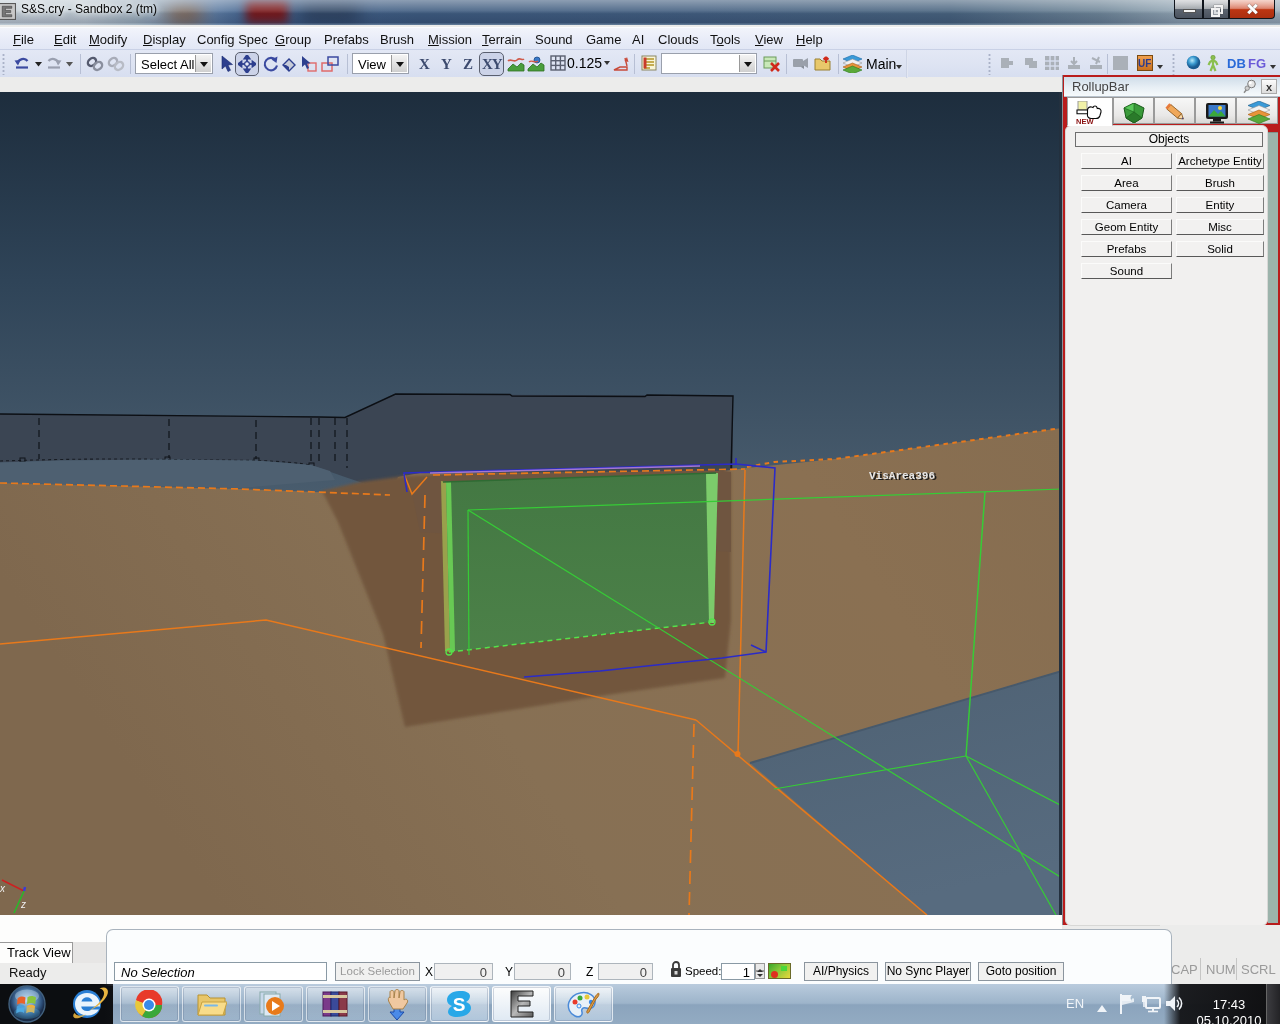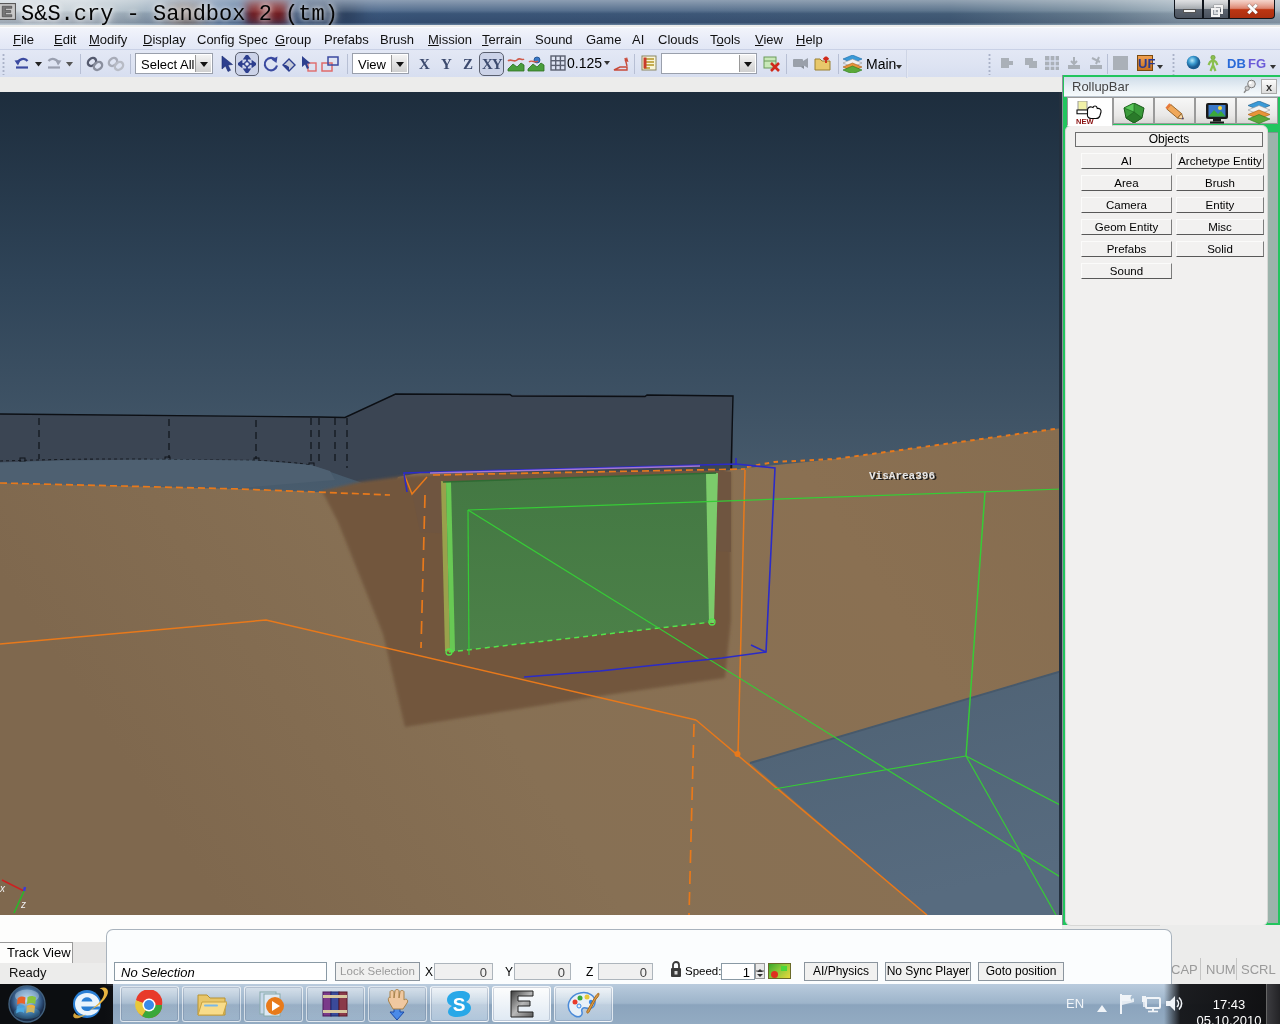--- a/index.html
+++ b/index.html
@@ -10,21 +10,21 @@
 
   
   #titlebar { left:0; top:0; width:1280px; height:25px;
     background:linear-gradient(90deg,#c9d3da 0px,#c2cdd5 85px,#a5b6c2 135px,#5e7da3 215px,#42628c 250px,#3f5c80 420px,#435f80 700px,#49647f 950px,#6f8698 1100px,#93a6b4 1180px,#9fb0bc 1280px); overflow:hidden; }
   #titlebar .sheen { left:0; top:0; width:1280px; height:25px;
     background:linear-gradient(180deg,rgba(255,255,255,.4) 0%,rgba(255,255,255,.12) 42%,rgba(10,20,45,.10) 55%,rgba(10,20,50,.22) 90%,rgba(180,200,215,.35) 100%); }
   #titlebar .blob2 { left:246px; top:0px; width:42px; height:24px; background:#7a1a1c; filter:blur(5px); }
   #titlebar .blob1 { left:168px; top:6px; width:34px; height:19px; background:#8a5a34; filter:blur(9px); opacity:.8; }
   #titlebar .blob3 { left:300px; top:2px; width:60px; height:22px; background:#28374e; filter:blur(9px); opacity:.7; }
   #titleicon { left:-2px; top:3px; width:18px; height:17px; }
-  #titletext { left:21px; top:2px; font-size:22px; color:#050505; text-shadow:0 0 5px rgba(255,255,255,.9), 0 0 9px rgba(255,255,255,.7), 0 0 12px rgba(255,255,255,.5);font-family:Liberation Mono, monospace; }
+  #titletext { left:21px; top:2px; font-size:12px; color:#050505; text-shadow:0 0 5px rgba(255,255,255,.9), 0 0 9px rgba(255,255,255,.7), 0 0 12px rgba(255,255,255,.5); }
   
   #winbtns { left:1174px; top:0; width:101px; height:19px; }
   .wbtn { position:absolute; top:0; height:19px; border:1px solid #10151c; border-top:none; }
   .wbtn .shine { position:absolute; left:0; top:0; right:0; height:9px; background:linear-gradient(180deg,rgba(255,255,255,.55),rgba(255,255,255,.18)); }
   #btnmin  { left:0; width:29px; background:linear-gradient(180deg,#b8bcc0 0%,#8f959b 49%,#5d6570 51%,#4a525e 100%); border-bottom-left-radius:4px; }
   #btnmax  { left:29px; width:26px; background:linear-gradient(180deg,#b8bcc0 0%,#8f959b 49%,#5d6570 51%,#4a525e 100%); }
   #btnclose{ left:55px; width:46px; background:linear-gradient(180deg,#e8a08c 0%,#d4654a 45%,#bc3512 55%,#aa2f10 100%); border-bottom-right-radius:4px; }
   #btnmin .glyph { position:absolute; left:8px; top:9px; width:13px; height:4px; background:#f4f4f4; border:1px solid #555; }
   #btnclose .glyph { position:absolute; left:16px; top:4px; width:12px; height:10px; }
   #btnclose .glyph:before, #btnclose .glyph:after { content:""; position:absolute; left:5px; top:-1px; width:3px; height:12px; background:#fff; box-shadow:0 0 1px #444; }
@@ -54,21 +54,21 @@
 
   
   #vphead { left:0; top:75px; width:1062px; height:17px; background:#f4f4f3; border-bottom:1px solid #d8d8d8; }
   #vphead .cap { position:absolute; left:3px; top:1px; font-size:13px; color:#000; }
   #pos-ind { position:absolute; left:483px; top:0px; height:17px; background:#fff; font-size:13px; color:#000; }
 
   
   #viewport { left:0; top:92px; width:1062px; height:823px; }
 
   
-  #rollup { left:1062px; top:75px; width:218px; height:850px; background:#22c55e; border-left:1px solid #8a9097; }
+  #rollup { left:1062px; top:75px; width:218px; height:850px; background:#b91c1c; border-left:1px solid #8a9097; }
   #rollup-title { position:absolute; left:1px; top:2px; width:216px; height:20px;
      background:linear-gradient(180deg,#cfdde9 0%,#e8eff5 55%,#f6fafc 100%); border-bottom:1px solid #b8c2cc;}
   #rollup-title .t { position:absolute; left:8px; top:2px; font-size:13px; color:#444; }
   #rb-close { position:absolute; right:3px; top:2px; width:16px; height:15px; background:linear-gradient(180deg,#fcfcfc,#dcdcdc); border:1px solid #aaa; color:#333; font-size:11px; font-weight:bold; text-align:center; line-height:14px; }
   #rb-pin { position:absolute; right:23px; top:2px; width:16px; height:16px; }
   .rtab { position:absolute; top:22px; height:27px; background:linear-gradient(180deg,#f7f7f7 0%,#e9e8e7 70%,#d8d7d5 100%); border:1px solid #9a9a9a; border-bottom:1px solid #9a9a9a; }
   .rtab.sel { background:#fff; border-bottom:1px solid #fff; height:29px; z-index:3; }
   #rollup-body { position:absolute; left:2px; top:50px; width:203px; height:801px; background:#f1f0ef; border:1px solid #d8d8d6; border-radius:6px; }
   .objhdr { position:absolute; left:9px; top:6px; width:188px; height:15px; background:#f3f2f1; border:1px solid #6e6e6e; text-align:center; font-size:12px; color:#000; line-height:13px; }
   .obtn { position:absolute; height:16px; background:#f2f1f0; border-top:1px solid #fbfbfa; border-left:1px solid #fbfbfa; border-right:1px solid #7c7c7c; border-bottom:1px solid #585858; text-align:center; font-size:11.5px; color:#000; line-height:14px; white-space:nowrap; }
@@ -324,21 +324,21 @@
         <rect x="2" y="10" width="12" height="4" fill="#aab0b8"></rect>
         <path d="M8 2 L8 9 M5 6 L8 9 L11 6" stroke="#aab0b8" stroke-width="2" fill="none"></path>
       </svg>
     <svg class="ticon" style="left:1088px;" width="16" height="16" viewBox="0 0 16 16">
         <rect x="2" y="10" width="12" height="4" fill="#aab0b8"></rect>
         <path d="M11 2 L8 9 M4 3 L12 7" stroke="#aab0b8" stroke-width="2" fill="none"></path>
       </svg>
     <div class="tsep" style="left:1107px;"></div>
     <div class="abs" style="left:1113px; top:6px; width:15px; height:14px; background:#aab0b8;"></div>
 
-    <div class="abs" style="left:1137px; top:5px; width:16px; height:16px; background:linear-gradient(180deg,#f0a050,#c87020); border:1px solid #7a4a10; color:#2a3a8e; font-weight:bold; font-size:13px; text-align:left; line-height:15px;">UF</div>
+    <div class="abs" style="left:1137px; top:5px; width:16px; height:16px; background:linear-gradient(180deg,#f0a050,#c87020); border:1px solid #7a4a10; color:#2a3a8e; font-weight:bold; font-size:10px; text-align:left; line-height:15px;">UF</div>
     <span class="dd-arrow" style="left:1157px; top:15px;"></span>
     <div class="grip" style="left:1172px;"></div>
 
     <svg class="ticon" style="left:1186px;" width="15" height="15" viewBox="0 0 15 15">
       <defs>
           <radialGradient id="sph" cx="40%" cy="35%">
             <stop offset="0%" stop-color="#b8e8f8"></stop>
             <stop offset="55%" stop-color="#3a9ad0"></stop>
             <stop offset="100%" stop-color="#1a5a90"></stop>
           </radialGradient>

